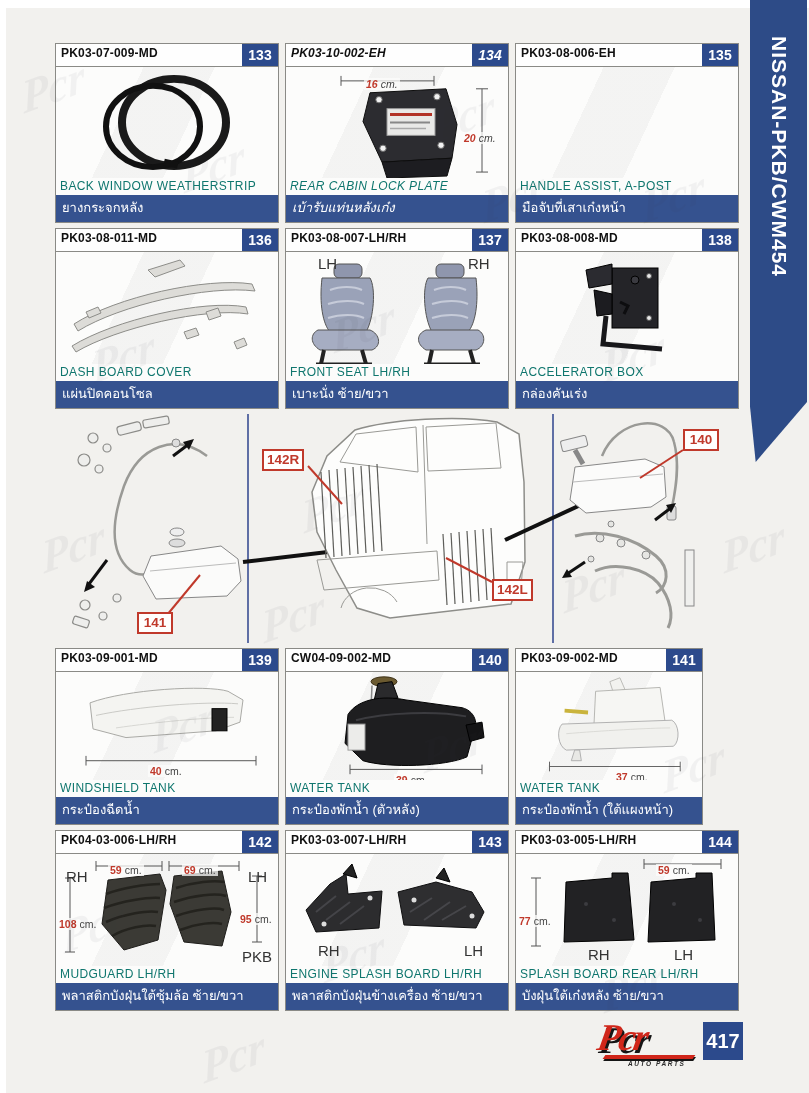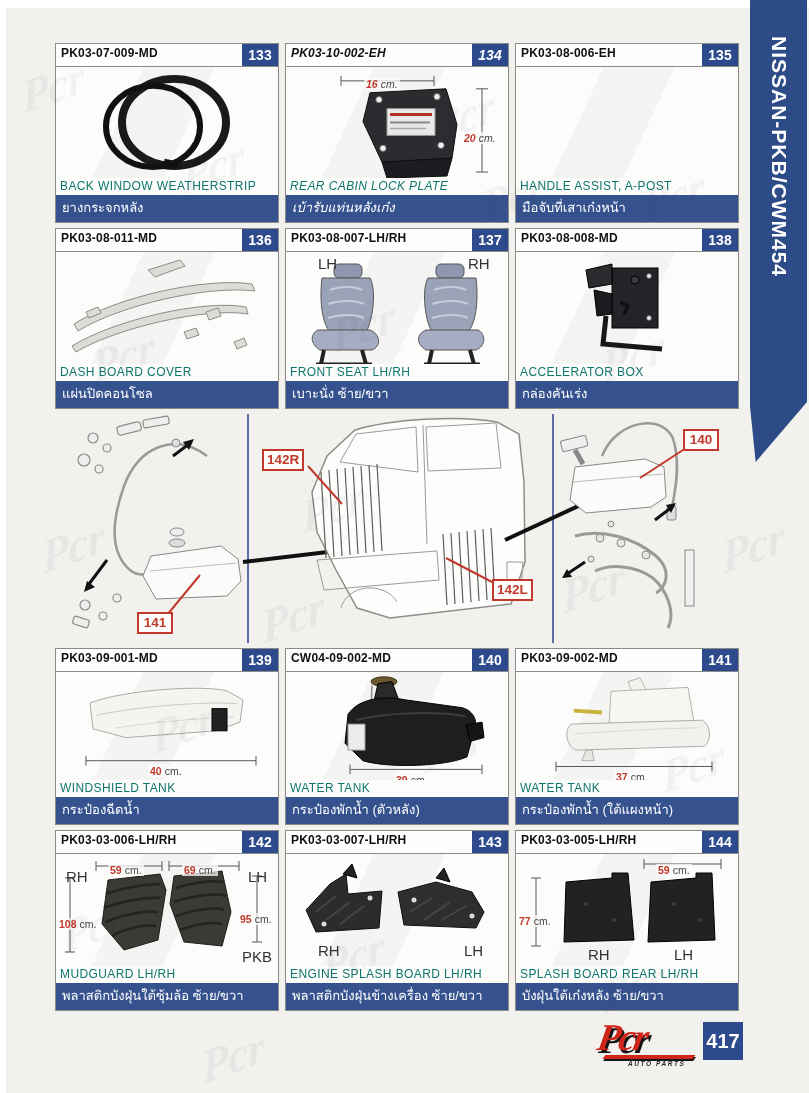--- a/index.html
+++ b/index.html
@@ -344,21 +344,21 @@
         </g>
       </svg>
       <span class="dim" style="left:108px;top:93px;">
         <span class="dim-num">39</span><span>cm.</span>
       </span>
     </div>
     <div class="name-en">WATER TANK</div>
     <div class="name-th">กระป๋องพักน้ำ (ตัวหลัง)</div>
   </div>
 
-  <div class="card" style="left:515px;top:648px;width:224px;height:177px;">
+  <div class="card" style="left:515px;top:648px;width:188px;height:177px;">
     <div class="card-header">
       <span class="part-no">PK03-09-002-MD</span>
       <span class="badge">141</span>
     </div>
     <div class="card-img">
       <svg viewBox="0 0 222 112" preserveAspectRatio="none">
         <path d="M112,10 L124,6 L130,18 L116,21 Z" fill="#f2f2ef" stroke="#b5b5b1"></path>
         <path d="M95,20 L172,16 L178,52 L93,56 Z" fill="#f6f6f3" stroke="#b0b0ac"></path>
         <path d="M55,54 L186,50 C195,54 196,72 188,77 L60,81 C50,77 48,60 55,54 Z" fill="#f1f1ee" stroke="#aaa"></path>
         <path d="M60,64 C100,61 160,58 184,58" fill="none" stroke="#d8d8d4"></path>
@@ -373,21 +373,21 @@
       <span class="dim" style="left:98px;top:90px;">
         <span class="dim-num">37</span><span>cm.</span>
       </span>
     </div>
     <div class="name-en">WATER TANK</div>
     <div class="name-th">กระป๋องพักน้ำ (ใต้แผงหน้า)</div>
   </div>
 
   <div class="card" style="left:55px;top:830px;width:224px;height:181px;">
     <div class="card-header">
-      <span class="part-no">PK03-03-006-LH/RH</span>
+      <span class="part-no">PK04-03-006-LH/RH</span>
       <span class="badge">142</span>
     </div>
     <div class="card-img">
       <svg viewBox="0 0 222 112" preserveAspectRatio="none">
         <g stroke="#555" stroke-width="1">
           <line x1="40" y1="12" x2="106" y2="12"></line>
             <line x1="40" y1="7" x2="40" y2="17"></line>
             <line x1="106" y1="7" x2="106" y2="17"></line>
           <line x1="113" y1="12" x2="183" y2="12"></line>
             <line x1="113" y1="7" x2="113" y2="17"></line>

